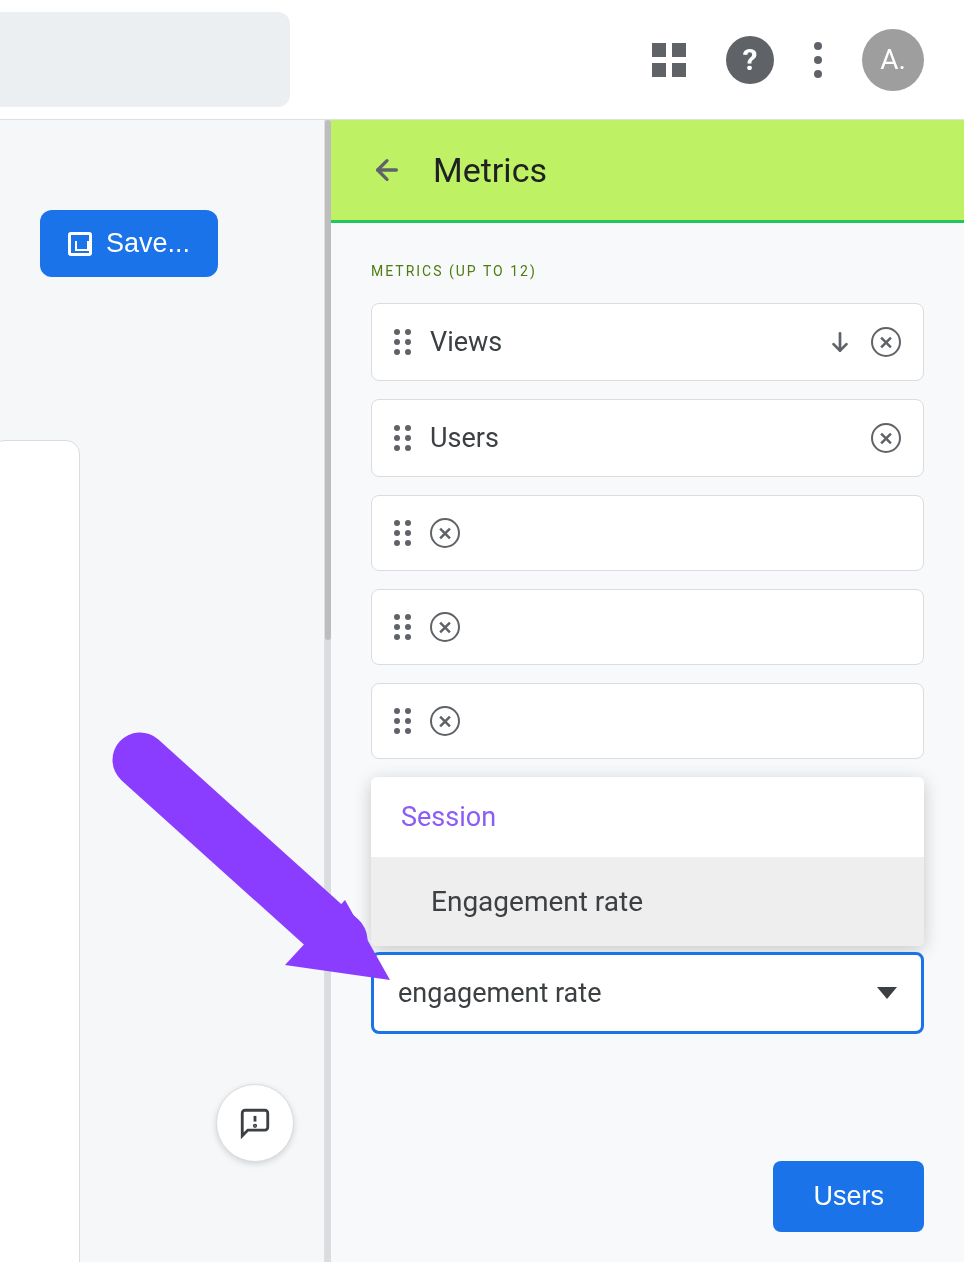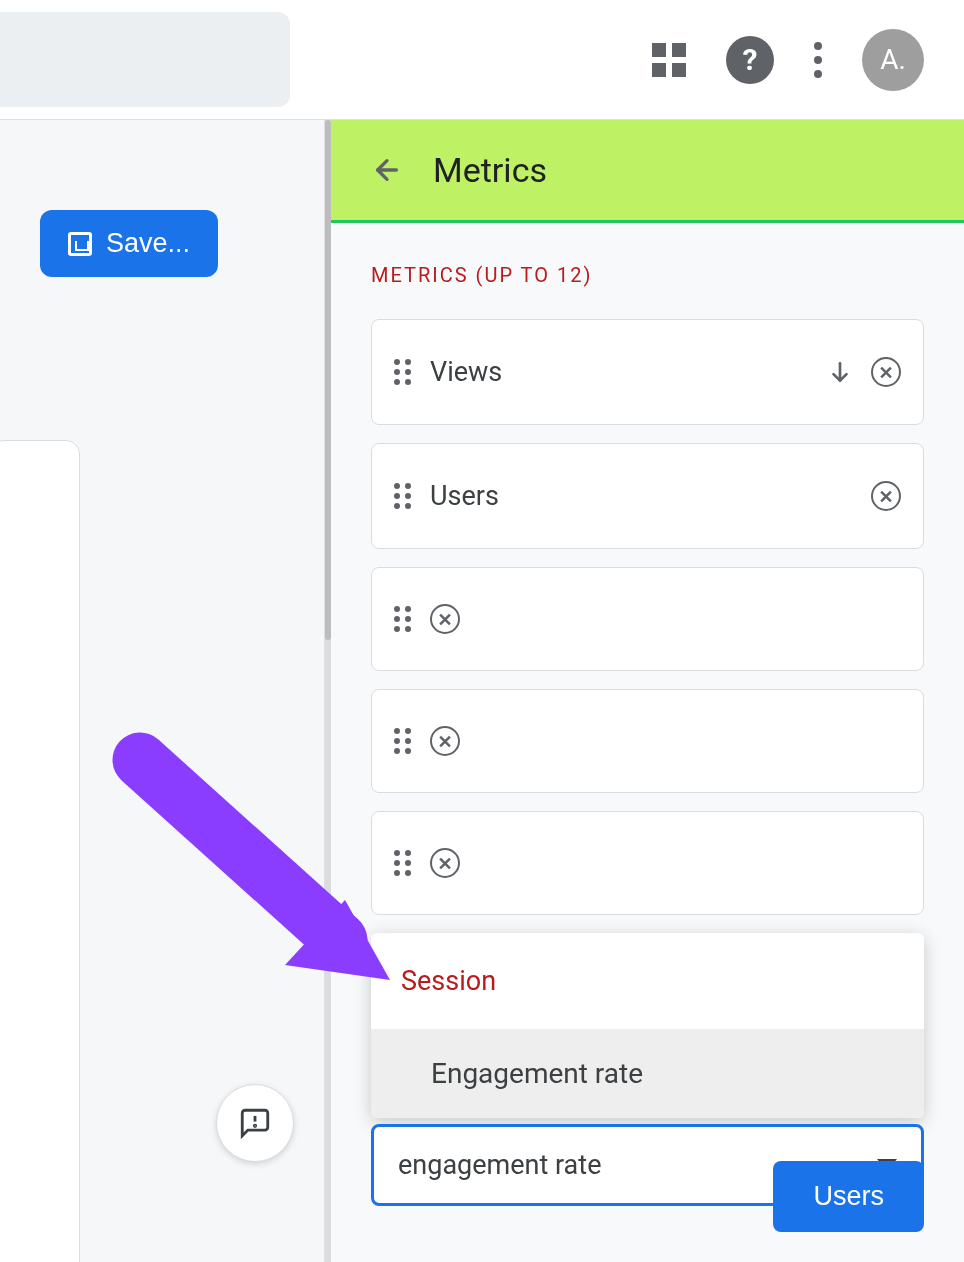--- a/index.html
+++ b/index.html
@@ -108,30 +108,30 @@
     gap: 30px;
     padding: 30px 40px;
     border-bottom: 3px solid #22c55e;
     background: #bef264;
   }
   .back-arrow { color: #5f6368; }
   .panel-title { font-size: 34px; color: #202124; font-weight: 400; }
 
   .metrics-body { padding: 40px 40px 0 40px; }
   .metrics-label {
-    color: #b91c1c;
-    font-size: 20px;
+    color: #4d7c0f;
+    font-size: 14px;
     letter-spacing: 2px;
-    margin-bottom: 32px;
+    margin-bottom: 24px;
   }
   .metric-chip {
     background: #fff;
     border: 1px solid #dadce0;
     border-radius: 8px;
-    padding: 36px 22px;
+    padding: 22px 22px;
     display: flex;
     align-items: center;
     gap: 18px;
     margin-bottom: 18px;
     font-size: 27px;
     color: #3c4043;
   }
   .drag-handle {
     display: grid; grid-template-columns: 1fr 1fr; gap: 4px; width: 18px;
   }
@@ -145,22 +145,22 @@
   }
 
   .dropdown-popup {
     background: #fff;
     border-radius: 6px;
     box-shadow: 0 4px 18px rgba(0,0,0,0.2);
     margin-bottom: 0;
     overflow: hidden;
   }
   .dropdown-group {
-    padding: 32px 30px;
-    color: #b91c1c;
+    padding: 24px 30px;
+    color: #8b5cf6;
     font-size: 27px;
   }
   .dropdown-option {
     padding: 28px 60px;
     font-size: 28px;
     color: #3c4043;
     background: #eeeeee;
     cursor: pointer;
   }
 

